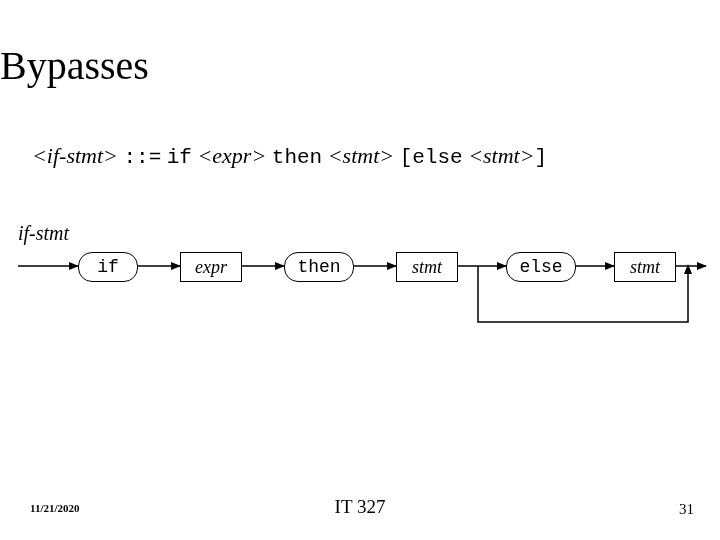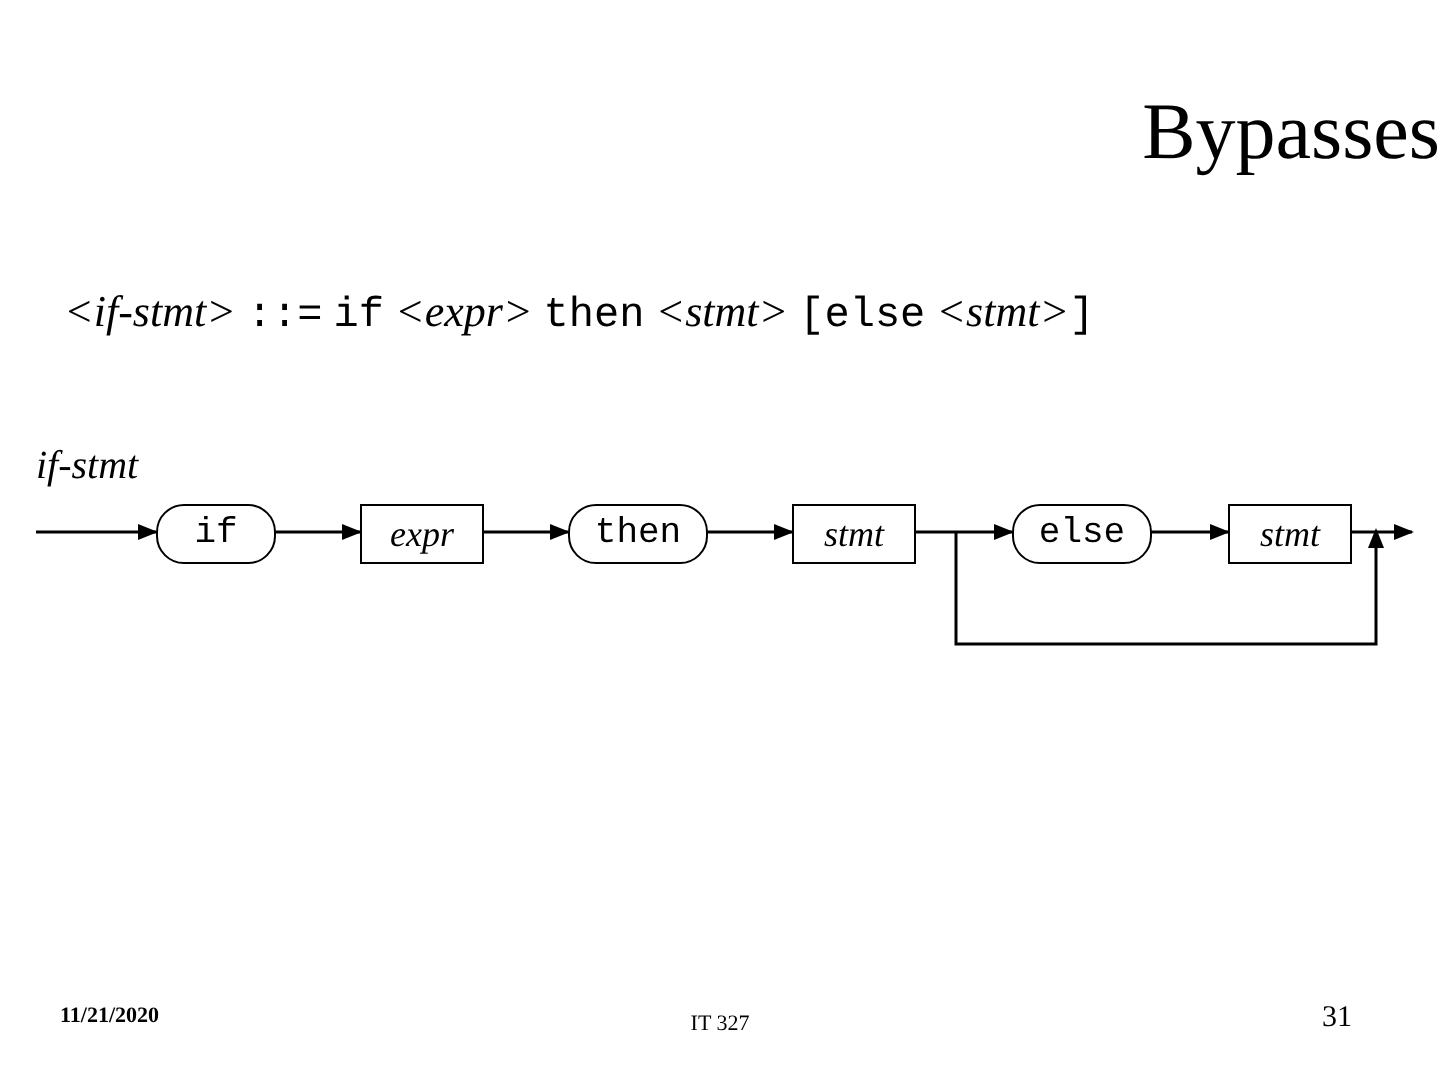--- a/index.html
+++ b/index.html
@@ -15,21 +15,21 @@
   .slide {
     position: relative;
     width: 720px;
     height: 540px;
   }
   .title {
     position: absolute;
     top: 42px;
     left: 0;
     width: 720px;
-    text-align: right;
+    text-align: left;
     font-size: 40px;
     font-weight: normal;
   }
   .grammar {
     position: absolute;
     top: 143px;
     left: 32px;
     font-size: 22px;
     white-space: nowrap;
   }
@@ -55,27 +55,27 @@
     left: 30px;
     font-size: 11px;
     font-weight: bold;
   }
   .footer-center {
     position: absolute;
     bottom: 22px;
     left: 0;
     width: 720px;
     text-align: center;
-    font-size: 11px;
+    font-size: 19px;
     margin-top: 32px;
   }
   .footer-page {
     position: absolute;
     bottom: 22px;
-    right: 44px;
+    right: 26px;
     font-size: 15px;
   }
   
   .node {
     position: absolute;
     font-size: 18px;
     text-align: center;
     line-height: 28px;
     height: 28px;
     background: #fff;

